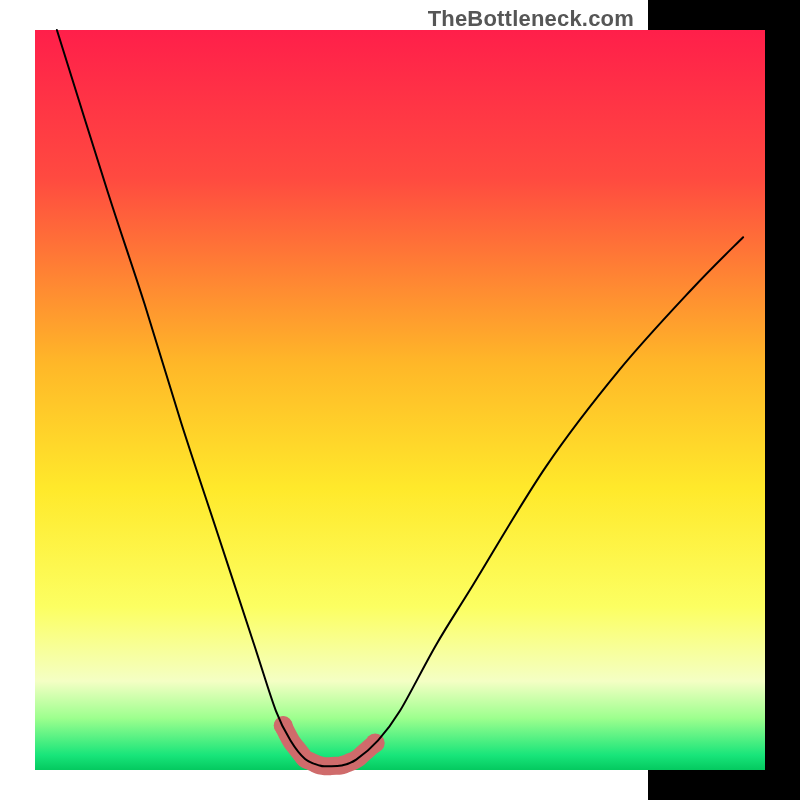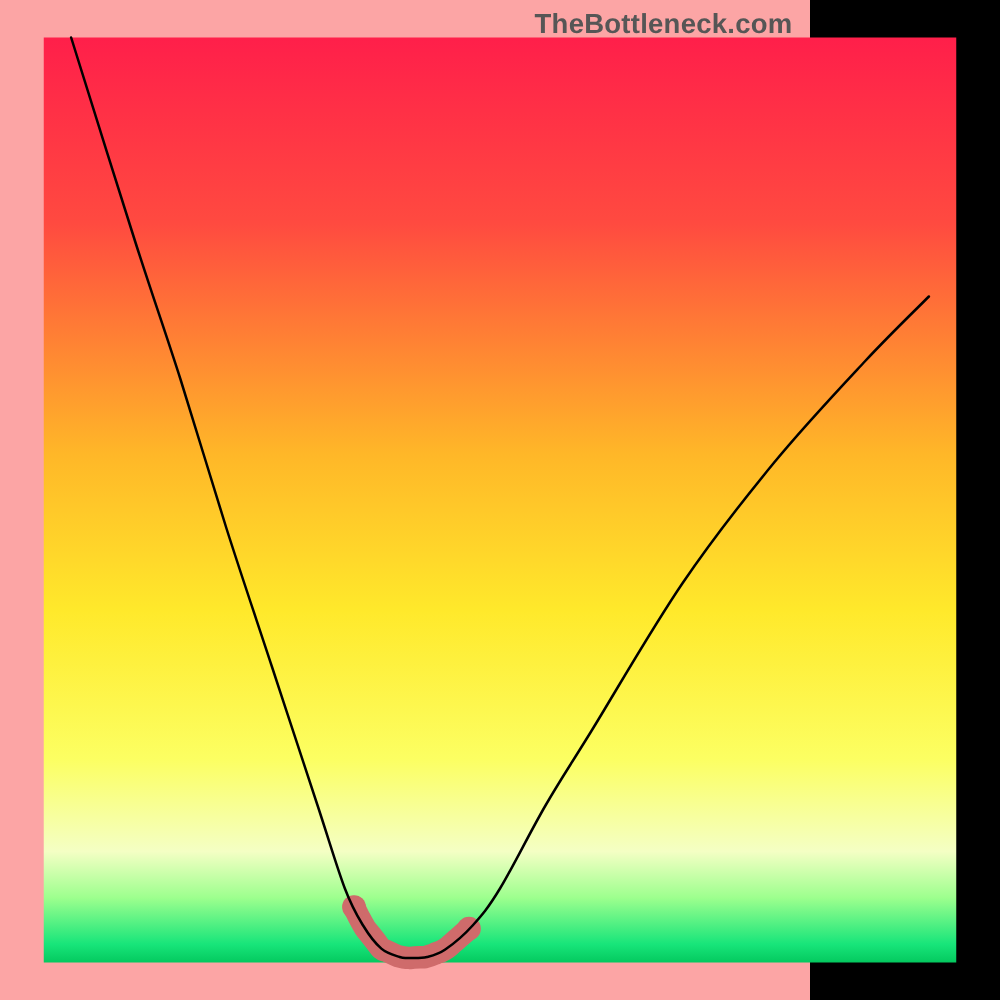--- a/index.html
+++ b/index.html
@@ -7,21 +7,21 @@
     padding: 0;
     width: 800px;
     height: 800px;
     background: #000;
     overflow: hidden;
   }
   .frame {
     position: relative;
     width: 648px;
     height: 800px;
-    background: #fca5a5;
+    background: #ffffff;
   }
   .watermark {
     position: absolute;
     top: 6px;
     right: 14px;
     font-family: Arial, Helvetica, sans-serif;
     font-size: 22px;
     font-weight: 600;
     color: #565656;
     z-index: 20;

